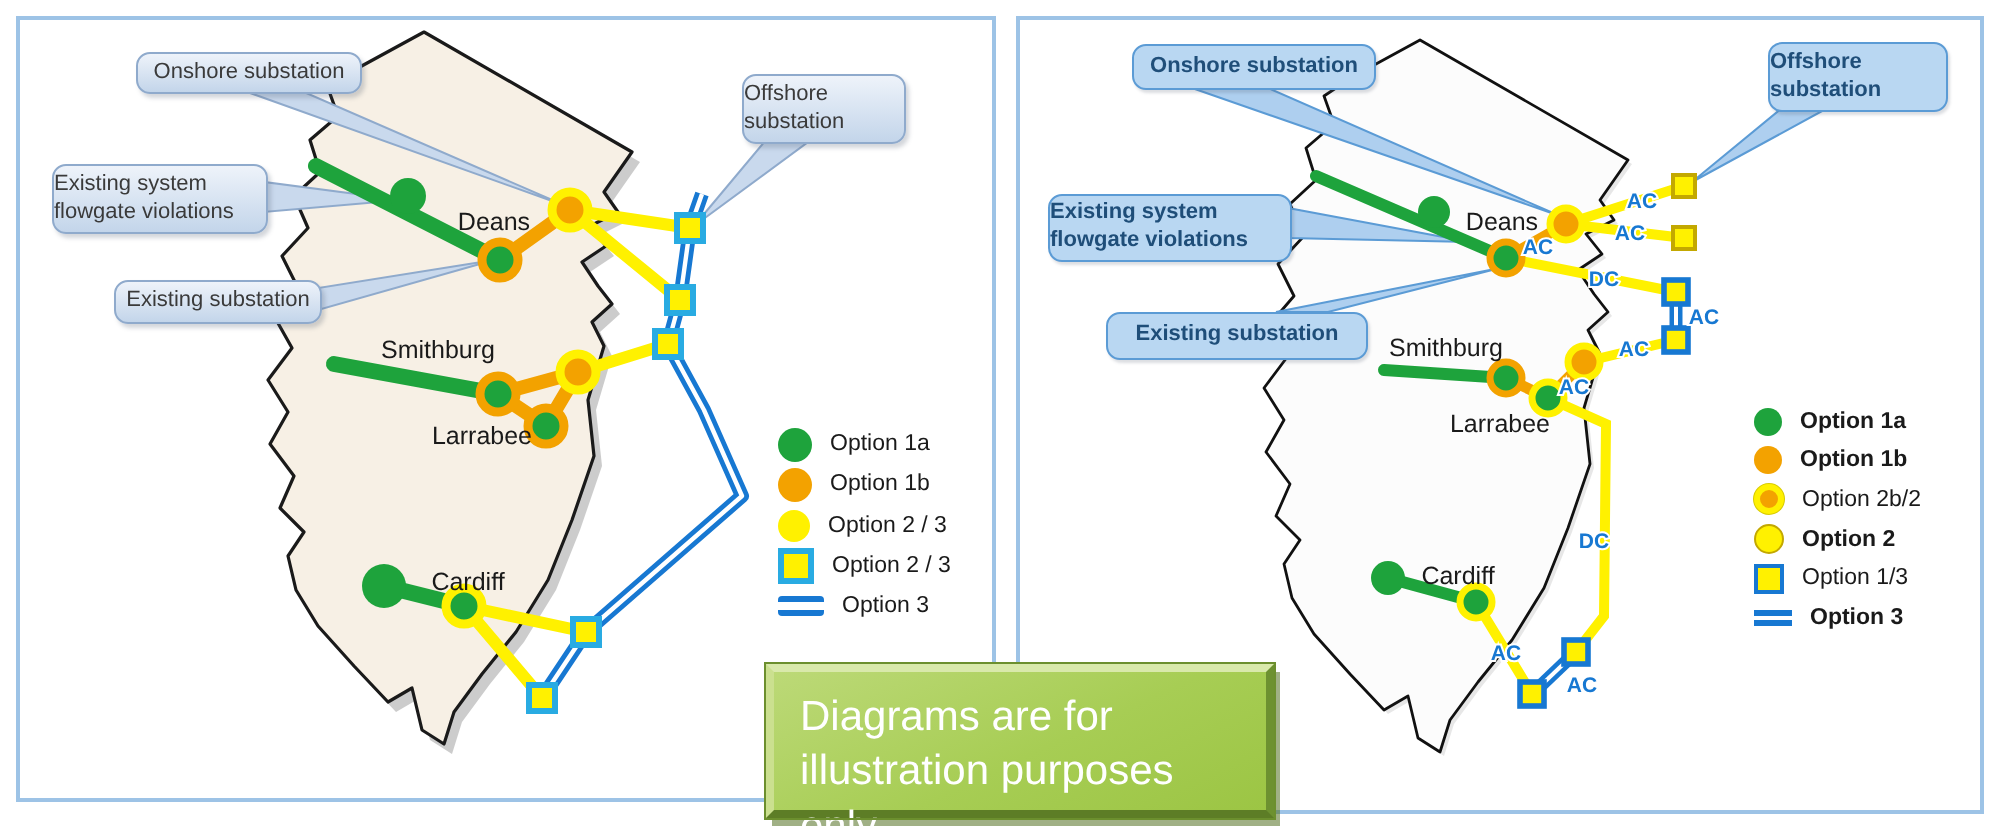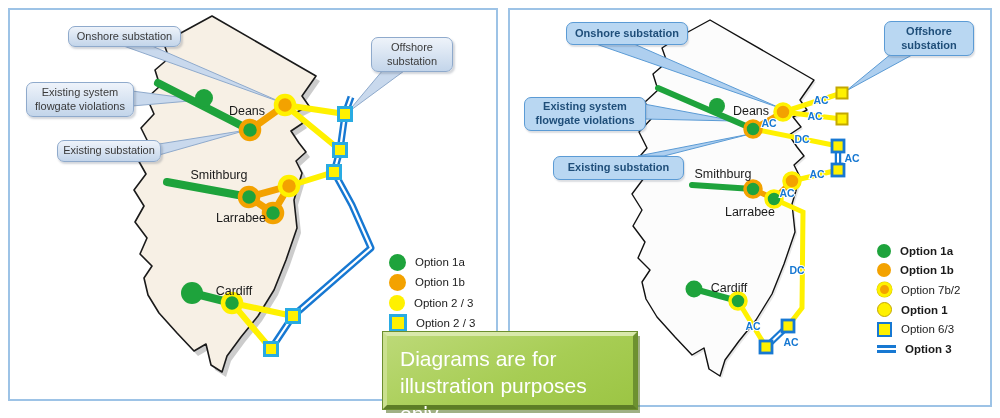--- a/index.html
+++ b/index.html
@@ -5,29 +5,29 @@
   html,body{margin:0;padding:0;background:#fff;}
   .canvas{position:relative;width:1000px;height:418px;background:#fff;overflow:hidden;
           font-family:"Liberation Sans", sans-serif;}
   .panel{position:absolute;background:#fff;border:2px solid #9DC3E6;box-sizing:border-box;}
   .panel.left{left:8px;top:8px;width:490px;height:393px;}
   .panel.right{left:508px;top:8px;width:484px;height:399px;}
   svg.art{position:absolute;left:0;top:0;width:1000px;height:418px;}
 
   
   .callout{position:absolute;box-sizing:border-box;border-radius:7px;display:flex;
-           align-items:center;justify-content:center;text-align:center;line-height:1.25;z-index:5;}
+           align-items:center;justify-content:center;text-align:left;line-height:1.25;z-index:5;}
   .callout.cl{background:linear-gradient(180deg,#eef3fa 0%,#c3d5ea 100%);
               border:1.5px solid #8FAACC;color:#3a3a3a;font-size:11px;
               box-shadow:1.5px 2px 2px rgba(80,90,110,.25);}
   .callout.cr{background:#B9D7F2;border:1.7px solid #5B9BD5;color:#1F4E79;
               font-weight:bold;font-size:11px;box-shadow:1px 1.5px 1.5px rgba(80,90,110,.2);}
 
   
-  .legend{position:absolute;display:flex;flex-direction:column;z-index:4;color:#1a1a1a;margin-top:40px;}
+  .legend{position:absolute;display:flex;flex-direction:column;z-index:4;color:#1a1a1a;}
   .legend .row{display:flex;align-items:center;}
   .legend.ll .row{height:20.3px;font-size:11.5px;}
   .legend.lr .row{height:19.6px;font-size:11.5px;}
   .legend .row.b{font-weight:bold;}
   .mk{display:inline-block;box-sizing:border-box;margin-right:9px;flex:0 0 auto;}
   .mk.c{border-radius:50%;}
   .mk.c.g17{width:17px;height:17px;background:#1EA33C;}
   .mk.c.o17{width:17px;height:17px;background:#F3A200;}
   .mk.c.y16{width:16px;height:16px;background:#FFF100;}
   .mk.c.g14{width:14px;height:14px;background:#1EA33C;}
@@ -238,29 +238,29 @@
     <div class="row b">
       <span class="mk c g14"></span>
       <span>Option 1a</span>
     </div>
     <div class="row b">
       <span class="mk c o14"></span>
       <span>Option 1b</span>
     </div>
     <div class="row">
       <span class="mk c o-yr"></span>
-      <span>Option 7b/2</span>
+      <span>Option 2b/2</span>
     </div>
     <div class="row b">
       <span class="mk c y14g"></span>
-      <span>Option 1</span>
+      <span>Option 2</span>
     </div>
     <div class="row">
       <span class="mk sq-blue"></span>
-      <span>Option 6/3</span>
+      <span>Option 1/3</span>
     </div>
     <div class="row b">
       <span class="mk dline-r"></span>
       <span>Option 3</span>
     </div>
   </div>
 
   <div class="note">Diagrams are for illustration purposes only</div>
 
 </div>

